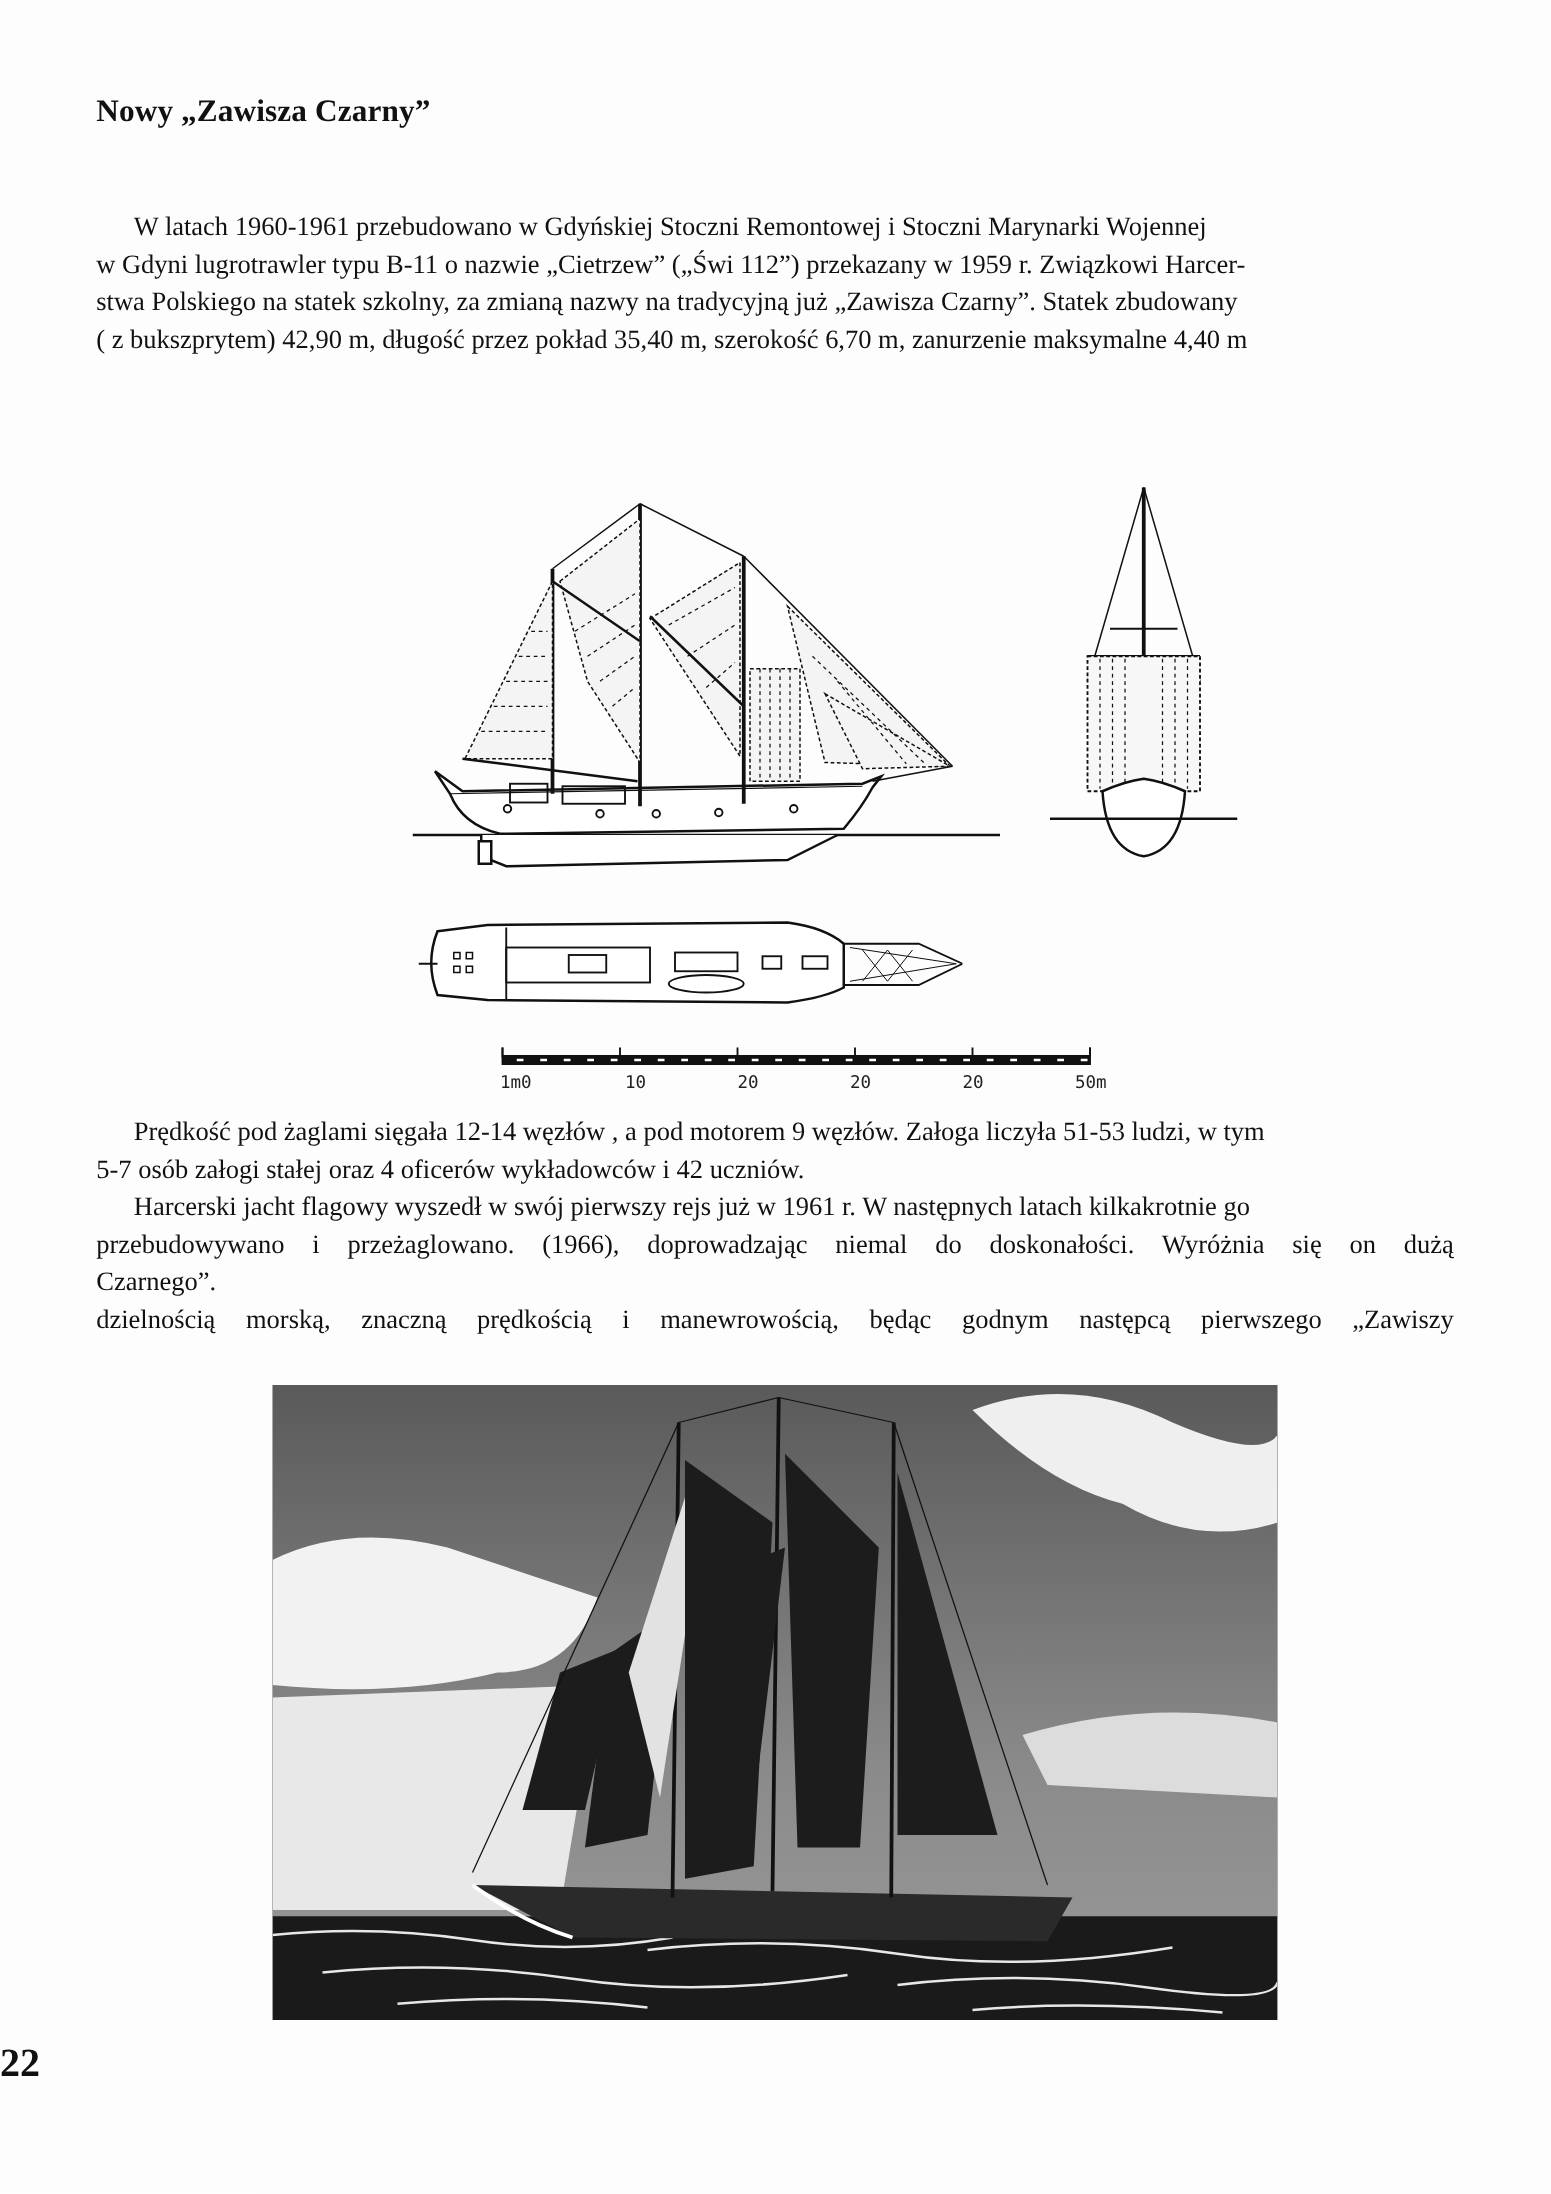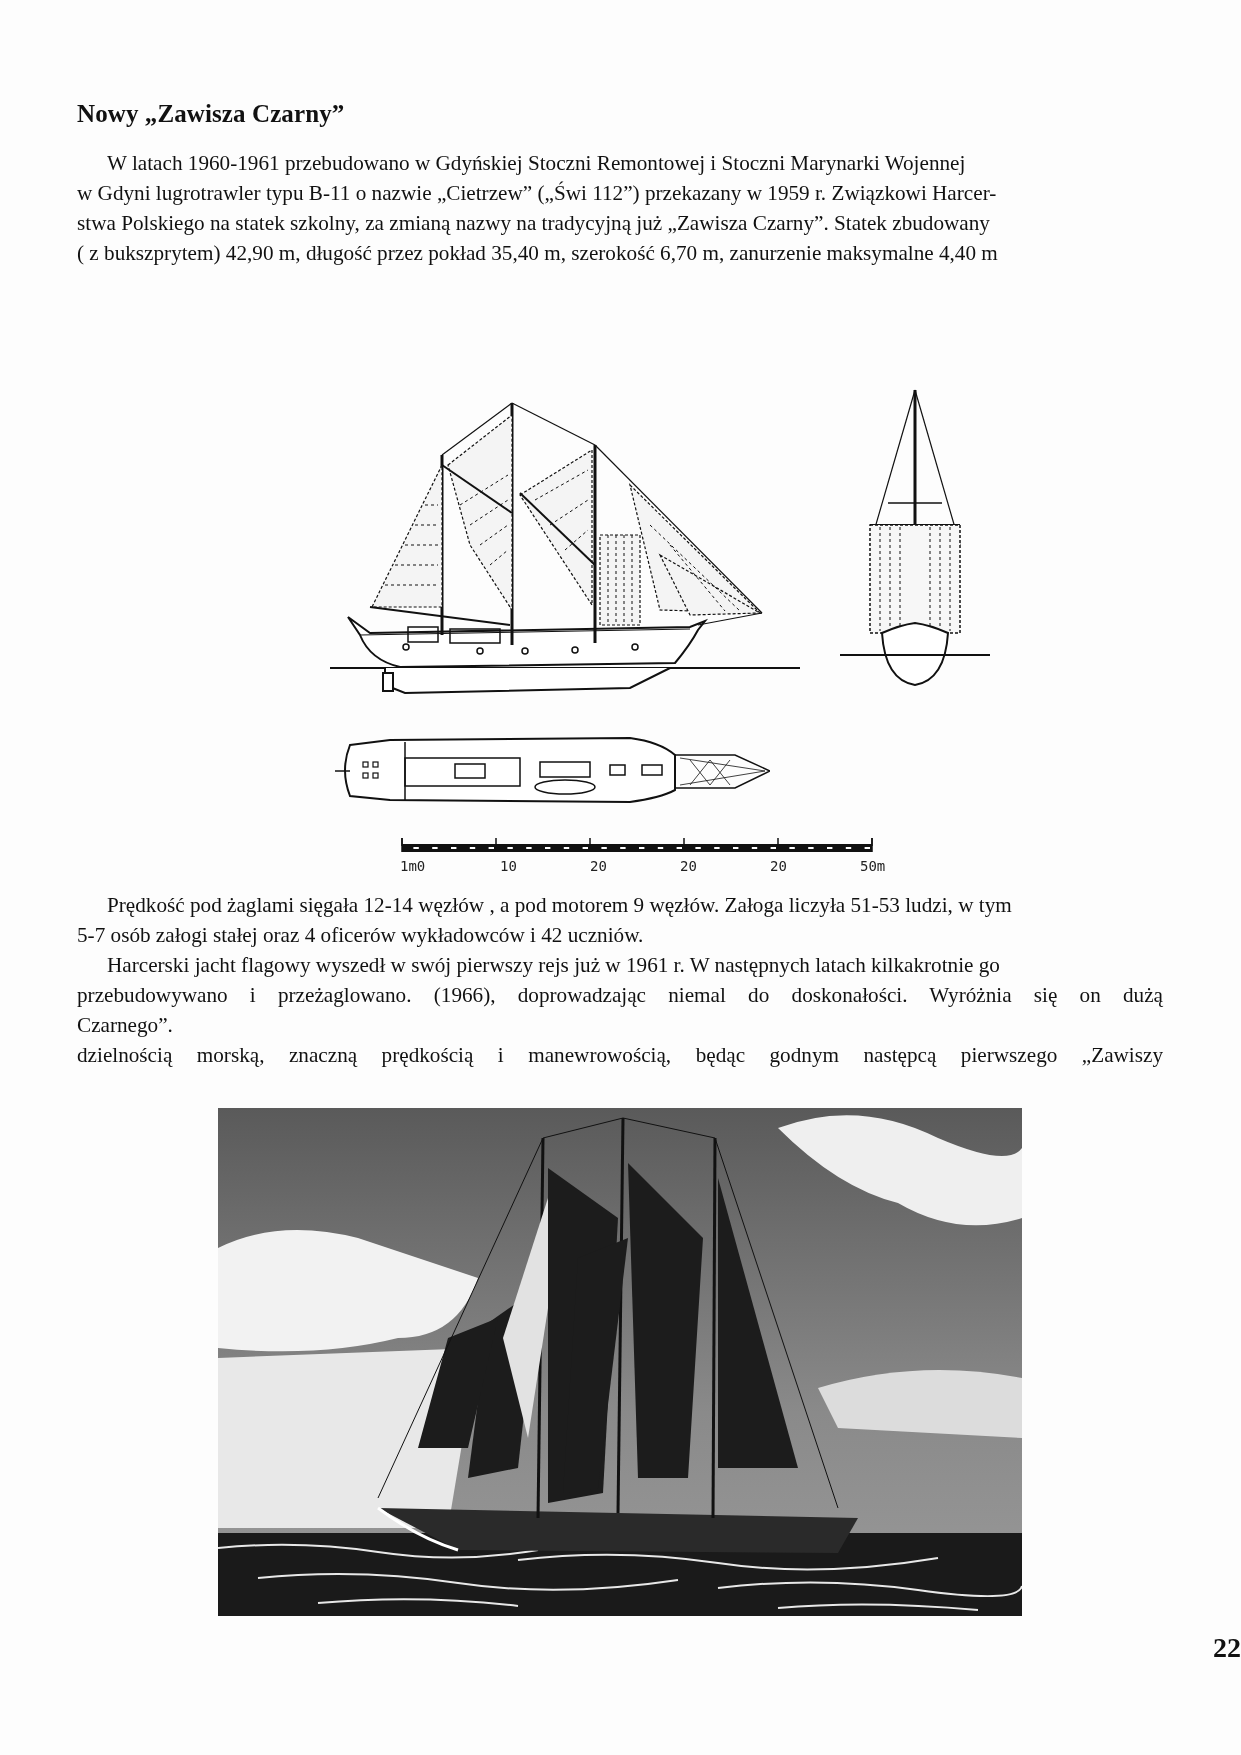--- a/index.html
+++ b/index.html
@@ -1,35 +1,35 @@
 <!DOCTYPE html>
 <html><head>
 <meta charset="utf-8">
 <style>
   html, body { margin: 0; padding: 0; background: #ffffff; }
   body { width: 1241px; height: 1755px; position: relative; overflow: hidden;
          font-family: "Liberation Serif", "DejaVu Serif", serif; color: #111; }
   .page { position: absolute; inset: 0; background: #fdfdfd; }
-  .heading { position: absolute; left: 77px; top: 100px; font-size: 25px; font-weight: bold; margin: 0; letter-spacing: 0.1px; }
+  .heading { position: absolute; left: 77px; top: 76px; font-size: 25px; font-weight: bold; margin: 0; letter-spacing: 0.1px; }
   .para { position: absolute; left: 77px; width: 1086px; font-size: 21.2px; line-height: 30px; margin: 0; }
   .para .line { display: block; white-space: nowrap; }
   .para .line.indent { padding-left: 30px; }
   .para .line.justify { text-align: justify; text-align-last: justify; white-space: normal; }
-  #p1 { top: 148px; }
+  #p1 { top: 166px; }
   #p2 { top: 890px; }
   sup { font-size: 13px; vertical-align: 8px; line-height: 0; }
   .figure { position: absolute; }
   #side-view { left: 330px; top: 385px; width: 480px; height: 320px; }
   #front-view { left: 840px; top: 385px; width: 150px; height: 320px; }
   #deck-view { left: 330px; top: 730px; width: 440px; height: 80px; }
   #scale-bar { left: 400px; top: 836px; width: 540px; height: 40px; }
   .scale-label { position: absolute; top: 22px; font-family: "DejaVu Sans Mono", monospace; font-size: 14px; color: #222; }
   #photo { left: 218px; top: 1108px; width: 804px; height: 508px; overflow: hidden; background: #6b6b6b; }
-  .page-number { position: absolute; left: 0; width: 1241px; top: 1632px; text-align: right;
-                 font-size: 28px; font-weight: bold; }
+  .page-number { position: absolute; left: 0; width: 1241px; top: 1632px; text-align: left;
+                 font-size: 32px; font-weight: bold; }
 </style>
 </head>
 <body>
 
 <div class="page">
 
   <h1 class="heading">Nowy „Zawisza Czarny”</h1>
 
   <div class="para" id="p1">
     <span class="line indent">W latach 1960-1961 przebudowano w Gdyńskiej Stoczni Remontowej i Stoczni Marynarki Wojennej</span>

